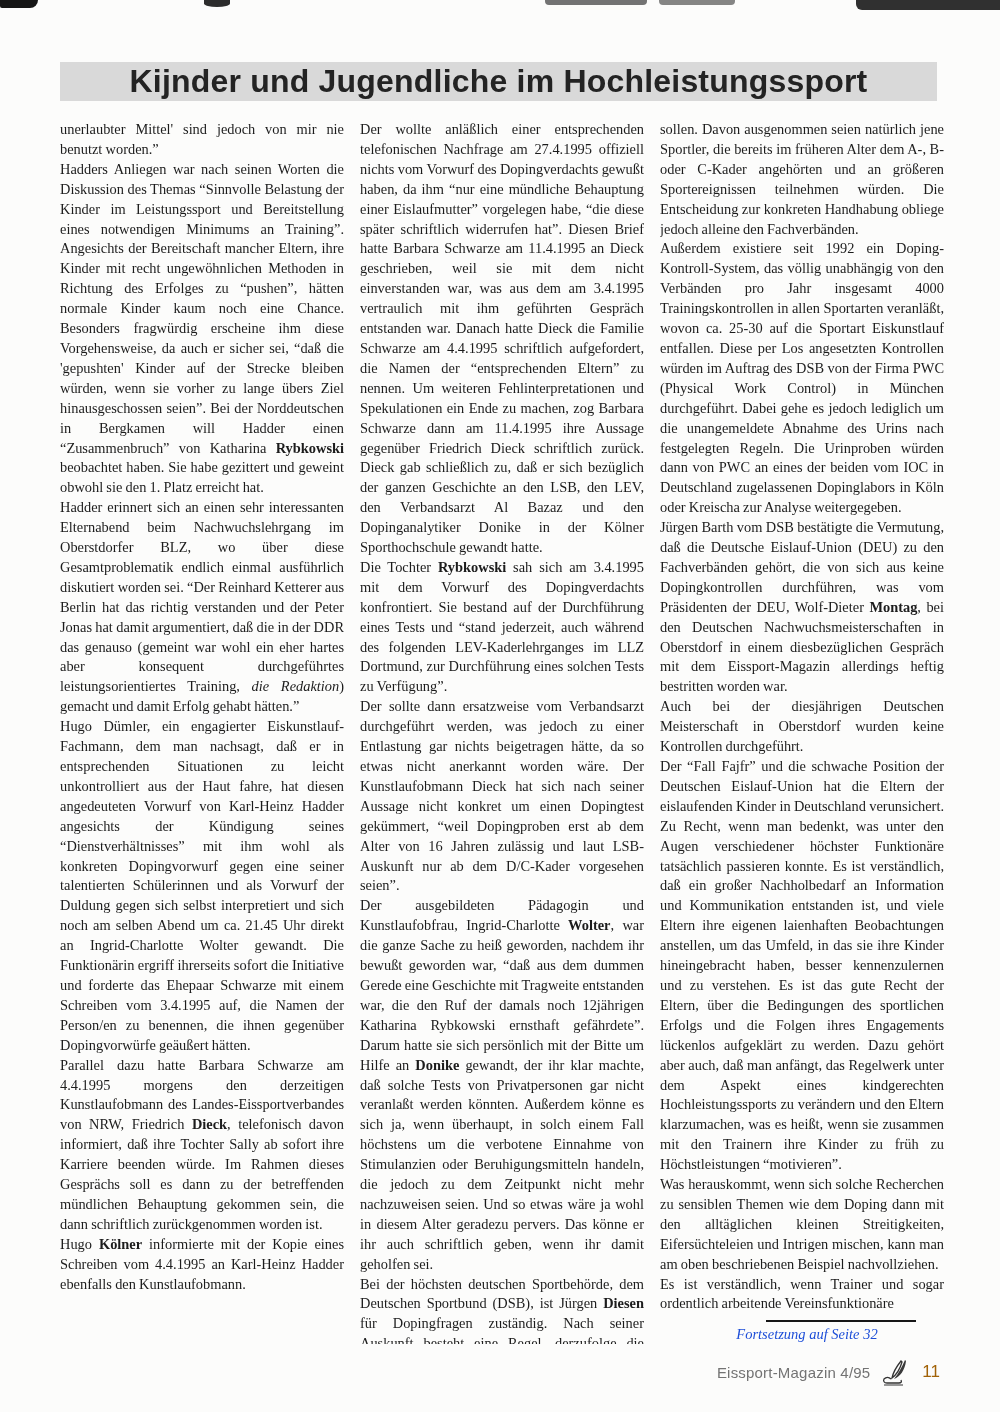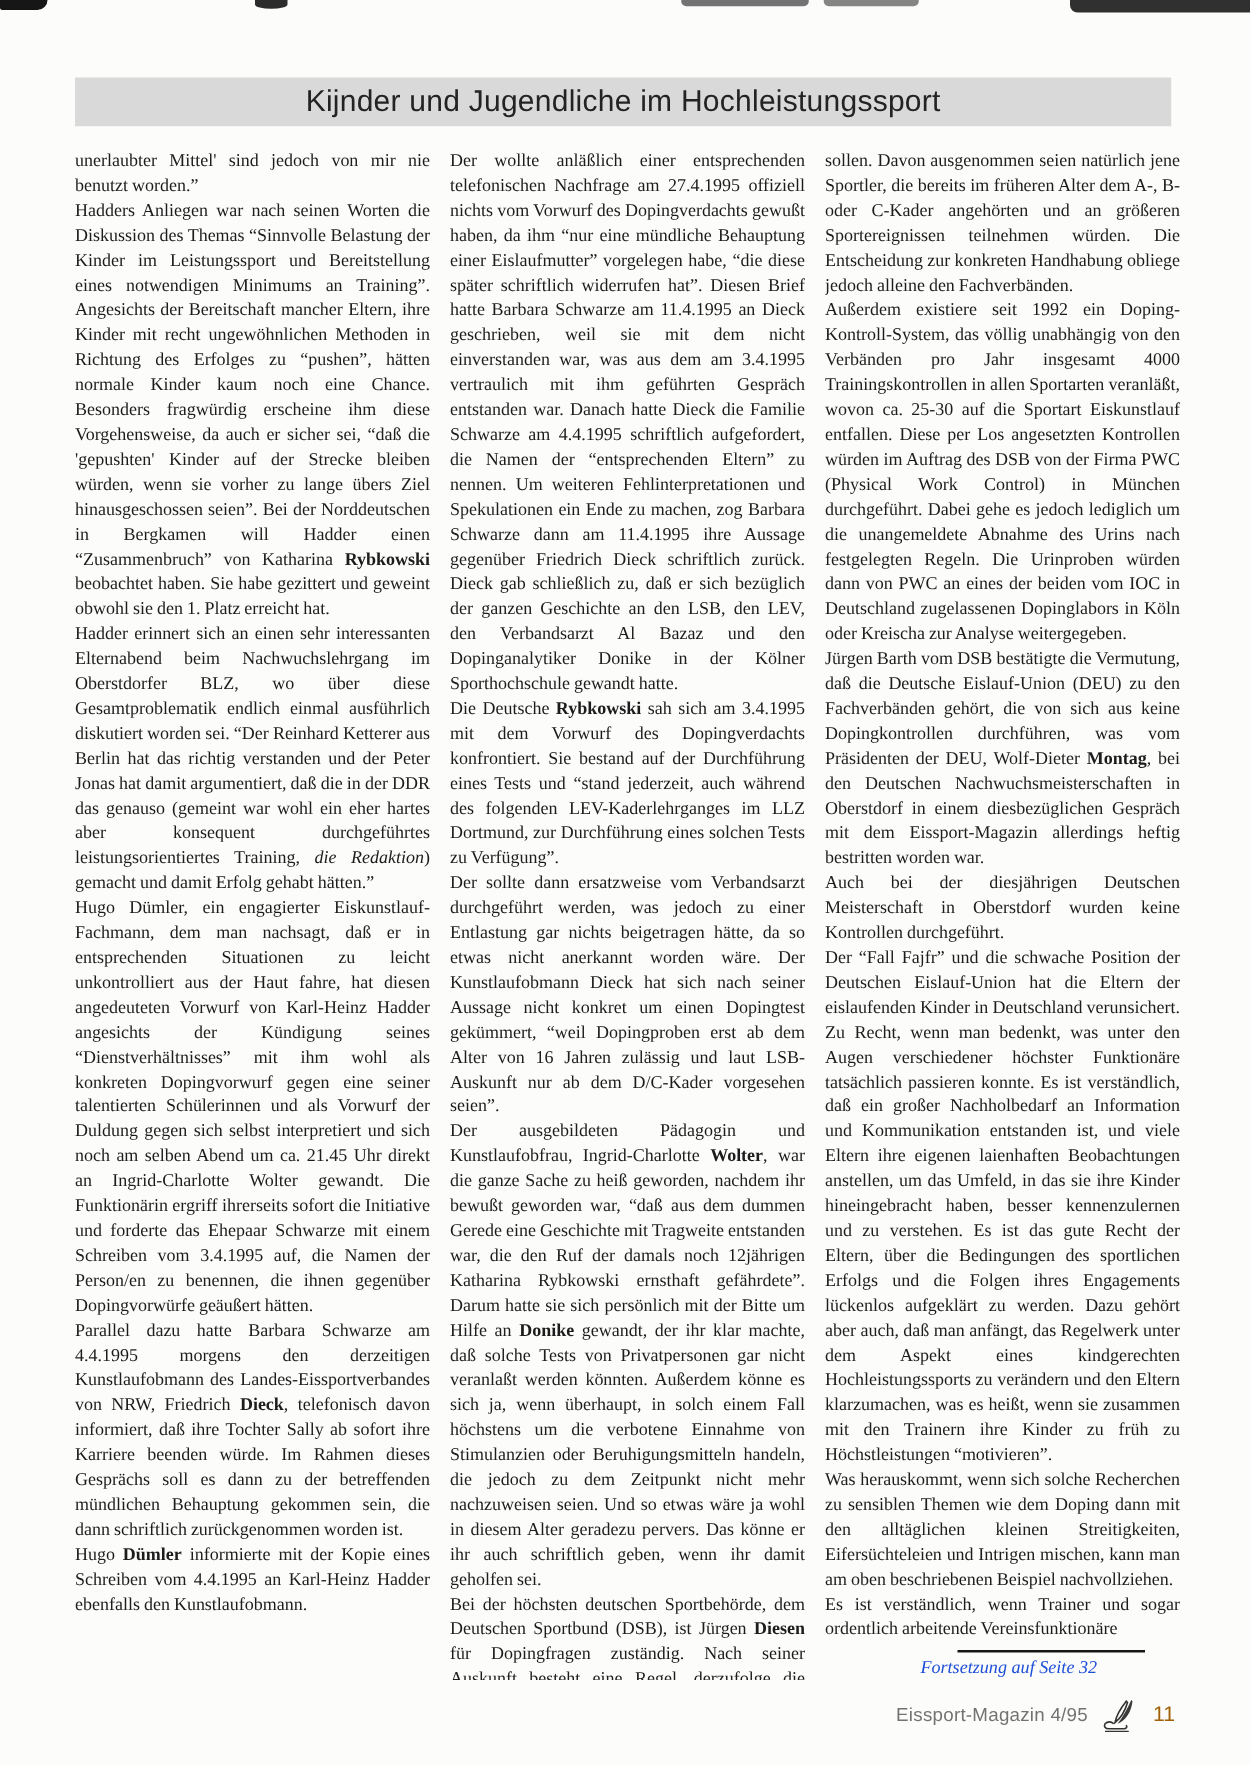--- a/index.html
+++ b/index.html
@@ -22,22 +22,22 @@
 
   .banner {
     position: absolute;
     left: 60px; top: 62px;
     width: 877px; height: 39px;
     background: #d9d9d9;
     display: flex; align-items: center; justify-content: center;
   }
   .banner h1 {
     font-family: "Liberation Sans", sans-serif;
-    font-size: 24px;
-    font-weight: 400;
+    font-size: 32px;
+    font-weight: 700;
     color: #232323;
     letter-spacing: 0.2px;
     white-space: nowrap;
   }
 
   .columns {
     position: absolute;
     left: 60px; top: 120px;
     width: 884px; height: 1224px;
     display: flex;
@@ -101,25 +101,25 @@
     <h1>Kijnder und Jugendliche im Hochleistungssport</h1>
   </div>
 
   <div class="columns">
     <div class="col">
         <p class="para"><span>unerlaubter Mittel' sind jedoch von mir nie benutzt worden.”</span></p>
         <p class="para"><span>Hadders Anliegen war nach seinen Worten die Diskussion des Themas “Sinnvolle Belastung der Kinder im Leistungssport und Bereitstellung eines notwendigen Minimums an Training”. Angesichts der Bereitschaft mancher Eltern, ihre Kinder mit recht ungewöhnlichen Methoden in Richtung des Erfolges zu “pushen”, hätten normale Kinder kaum noch eine Chance. Besonders fragwürdig erscheine ihm diese Vorgehensweise, da auch er sicher sei, “daß die 'gepushten' Kinder auf der Strecke bleiben würden, wenn sie vorher zu lange übers Ziel hinausgeschossen seien”. Bei der Norddeutschen in Bergkamen will Hadder einen “Zusammenbruch” von Katharina </span><b>Rybkowski</b><span> beobachtet haben. Sie habe gezittert und geweint obwohl sie den 1. Platz erreicht hat.</span></p>
         <p class="para"><span>Hadder erinnert sich an einen sehr interessanten Elternabend beim Nachwuchslehrgang im Oberstdorfer BLZ, wo über diese Gesamtproblematik endlich einmal ausführlich diskutiert worden sei. “Der Reinhard Ketterer aus Berlin hat das richtig verstanden und der Peter Jonas hat damit argumentiert, daß die in der DDR das genauso (gemeint war wohl ein eher hartes aber konsequent durchgeführtes leistungsorientiertes Training, </span><i>die Redaktion</i><span>) gemacht und damit Erfolg gehabt hätten.”</span></p>
         <p class="para"><span>Hugo Dümler, ein engagierter Eiskunstlauf-Fachmann, dem man nachsagt, daß er in entsprechenden Situationen zu leicht unkontrolliert aus der Haut fahre, hat diesen angedeuteten Vorwurf von Karl-Heinz Hadder angesichts der Kündigung seines “Dienstverhältnisses” mit ihm wohl als konkreten Dopingvorwurf gegen eine seiner talentierten Schülerinnen und als Vorwurf der Duldung gegen sich selbst interpretiert und sich noch am selben Abend um ca. 21.45 Uhr direkt an Ingrid-Charlotte Wolter gewandt. Die Funktionärin ergriff ihrerseits sofort die Initiative und forderte das Ehepaar Schwarze mit einem Schreiben vom 3.4.1995 auf, die Namen der Person/en zu benennen, die ihnen gegenüber Dopingvorwürfe geäußert hätten.</span></p>
         <p class="para"><span>Parallel dazu hatte Barbara Schwarze am 4.4.1995 morgens den derzeitigen Kunstlaufobmann des Landes-Eissportverbandes von NRW, Friedrich </span><b>Dieck</b><span>, telefonisch davon informiert, daß ihre Tochter Sally ab sofort ihre Karriere beenden würde. Im Rahmen dieses Gesprächs soll es dann zu der betreffenden mündlichen Behauptung gekommen sein, die dann schriftlich zurückgenommen worden ist.</span></p>
-        <p class="para"><span>Hugo </span><b>Dümler</b><span> informierte mit der Kopie eines Schreiben vom 4.4.1995 an Karl-Heinz Hadder ebenfalls den Kunstlaufobmann.</span></p>
+        <p class="para"><span>Hugo </span><b>Kölner</b><span> informierte mit der Kopie eines Schreiben vom 4.4.1995 an Karl-Heinz Hadder ebenfalls den Kunstlaufobmann.</span></p>
       </div>
     <div class="col">
         <p class="para"><span>Der wollte anläßlich einer entsprechenden telefonischen Nachfrage am 27.4.1995 offiziell nichts vom Vorwurf des Dopingverdachts gewußt haben, da ihm “nur eine mündliche Behauptung einer Eislaufmutter” vorgelegen habe, “die diese später schriftlich widerrufen hat”. Diesen Brief hatte Barbara Schwarze am 11.4.1995 an Dieck geschrieben, weil sie mit dem nicht einverstanden war, was aus dem am 3.4.1995 vertraulich mit ihm geführten Gespräch entstanden war. Danach hatte Dieck die Familie Schwarze am 4.4.1995 schriftlich aufgefordert, die Namen der “entsprechenden Eltern” zu nennen. Um weiteren Fehlinterpretationen und Spekulationen ein Ende zu machen, zog Barbara Schwarze dann am 11.4.1995 ihre Aussage gegenüber Friedrich Dieck schriftlich zurück. Dieck gab schließlich zu, daß er sich bezüglich der ganzen Geschichte an den LSB, den LEV, den Verbandsarzt Al Bazaz und den Dopinganalytiker Donike in der Kölner Sporthochschule gewandt hatte.</span></p>
-        <p class="para"><span>Die Deutsche </span><b>Rybkowski</b><span> sah sich am 3.4.1995 mit dem Vorwurf des Dopingverdachts konfrontiert. Sie bestand auf der Durchführung eines Tests und “stand jederzeit, auch während des folgenden LEV-Kaderlehrganges im LLZ Dortmund, zur Durchführung eines solchen Tests zu Verfügung”.</span></p>
+        <p class="para"><span>Die Tochter </span><b>Rybkowski</b><span> sah sich am 3.4.1995 mit dem Vorwurf des Dopingverdachts konfrontiert. Sie bestand auf der Durchführung eines Tests und “stand jederzeit, auch während des folgenden LEV-Kaderlehrganges im LLZ Dortmund, zur Durchführung eines solchen Tests zu Verfügung”.</span></p>
         <p class="para"><span>Der sollte dann ersatzweise vom Verbandsarzt durchgeführt werden, was jedoch zu einer Entlastung gar nichts beigetragen hätte, da so etwas nicht anerkannt worden wäre. Der Kunstlaufobmann Dieck hat sich nach seiner Aussage nicht konkret um einen Dopingtest gekümmert, “weil Dopingproben erst ab dem Alter von 16 Jahren zulässig und laut LSB-Auskunft nur ab dem D/C-Kader vorgesehen seien”.</span></p>
         <p class="para"><span>Der ausgebildeten Pädagogin und Kunstlaufobfrau, Ingrid-Charlotte </span><b>Wolter</b><span>, war die ganze Sache zu heiß geworden, nachdem ihr bewußt geworden war, “daß aus dem dummen Gerede eine Geschichte mit Tragweite entstanden war, die den Ruf der damals noch 12jährigen Katharina Rybkowski ernsthaft gefährdete”. Darum hatte sie sich persönlich mit der Bitte um Hilfe an </span><b>Donike</b><span> gewandt, der ihr klar machte, daß solche Tests von Privatpersonen gar nicht veranlaßt werden könnten. Außerdem könne es sich ja, wenn überhaupt, in solch einem Fall höchstens um die verbotene Einnahme von Stimulanzien oder Beruhigungsmitteln handeln, die jedoch zu dem Zeitpunkt nicht mehr nachzuweisen seien. Und so etwas wäre ja wohl in diesem Alter geradezu pervers. Das könne er ihr auch schriftlich geben, wenn ihr damit geholfen sei.</span></p>
         <p class="para"><span>Bei der höchsten deutschen Sportbehörde, dem Deutschen Sportbund (DSB), ist Jürgen </span><b>Diesen</b><span> für Dopingfragen zuständig. Nach seiner Auskunft besteht eine Regel, derzufolge die Angehörigen des sogenannten D/C-Kaders unter 14 Jahren nicht kontrolliert werden</span></p>
       </div>
     <div class="col">
         <p class="para"><span>sollen. Davon ausgenommen seien natürlich jene Sportler, die bereits im früheren Alter dem A-, B- oder C-Kader angehörten und an größeren Sportereignissen teilnehmen würden. Die Entscheidung zur konkreten Handhabung obliege jedoch alleine den Fachverbänden.</span></p>
         <p class="para"><span>Außerdem existiere seit 1992 ein Doping-Kontroll-System, das völlig unabhängig von den Verbänden pro Jahr insgesamt 4000 Trainingskontrollen in allen Sportarten veranläßt, wovon ca. 25-30 auf die Sportart Eiskunstlauf entfallen. Diese per Los angesetzten Kontrollen würden im Auftrag des DSB von der Firma PWC (Physical Work Control) in München durchgeführt. Dabei gehe es jedoch lediglich um die unangemeldete Abnahme des Urins nach festgelegten Regeln. Die Urinproben würden dann von PWC an eines der beiden vom IOC in Deutschland zugelassenen Dopinglabors in Köln oder Kreischa zur Analyse weitergegeben.</span></p>
         <p class="para"><span>Jürgen Barth vom DSB bestätigte die Vermutung, daß die Deutsche Eislauf-Union (DEU) zu den Fachverbänden gehört, die von sich aus keine Dopingkontrollen durchführen, was vom Präsidenten der DEU, Wolf-Dieter </span><b>Montag</b><span>, bei den Deutschen Nachwuchsmeisterschaften in Oberstdorf in einem diesbezüglichen Gespräch mit dem Eissport-Magazin allerdings heftig bestritten worden war.</span></p>
         <p class="para"><span>Auch bei der diesjährigen Deutschen Meisterschaft in Oberstdorf wurden keine Kontrollen durchgeführt.</span></p>
         <p class="para"><span>Der “Fall Fajfr” und die schwache Position der Deutschen Eislauf-Union hat die Eltern der eislaufenden Kinder in Deutschland verunsichert. Zu Recht, wenn man bedenkt, was unter den Augen verschiedener höchster Funktionäre tatsächlich passieren konnte. Es ist verständlich, daß ein großer Nachholbedarf an Information und Kommunikation entstanden ist, und viele Eltern ihre eigenen laienhaften Beobachtungen anstellen, um das Umfeld, in das sie ihre Kinder hineingebracht haben, besser kennenzulernen und zu verstehen. Es ist das gute Recht der Eltern, über die Bedingungen des sportlichen Erfolgs und die Folgen ihres Engagements lückenlos aufgeklärt zu werden. Dazu gehört aber auch, daß man anfängt, das Regelwerk unter dem Aspekt eines kindgerechten Hochleistungssports zu verändern und den Eltern klarzumachen, was es heißt, wenn sie zusammen mit den Trainern ihre Kinder zu früh zu Höchstleistungen “motivieren”.</span></p>

